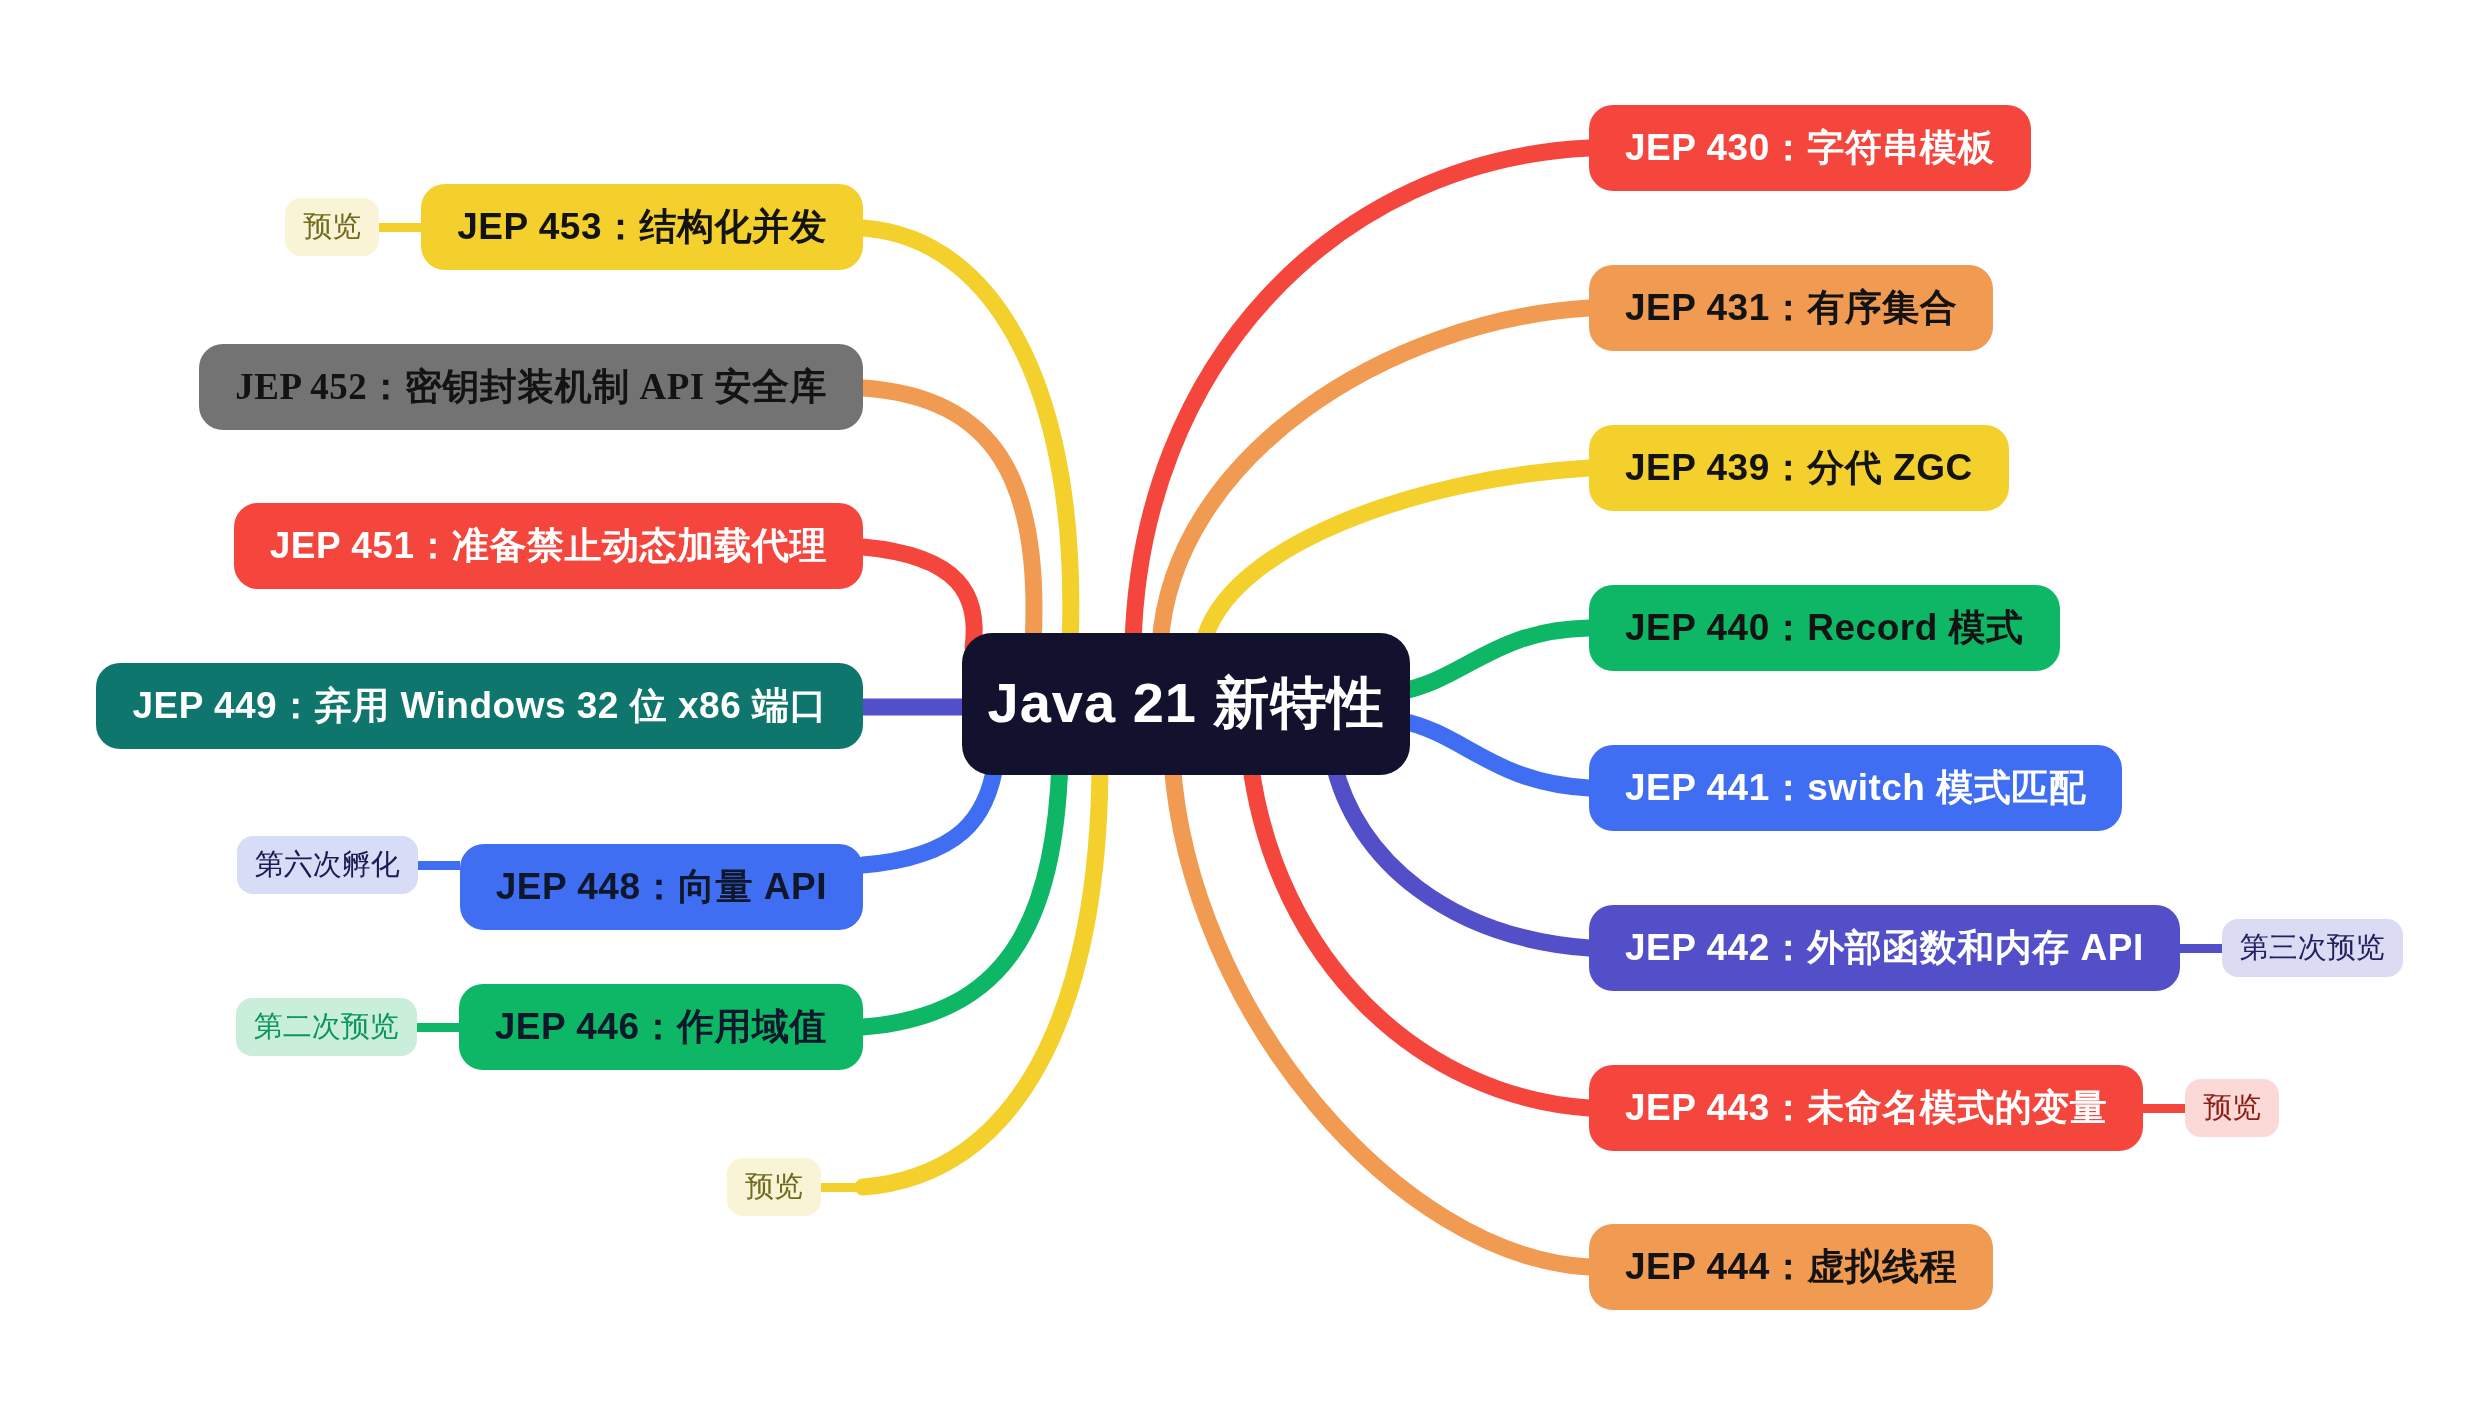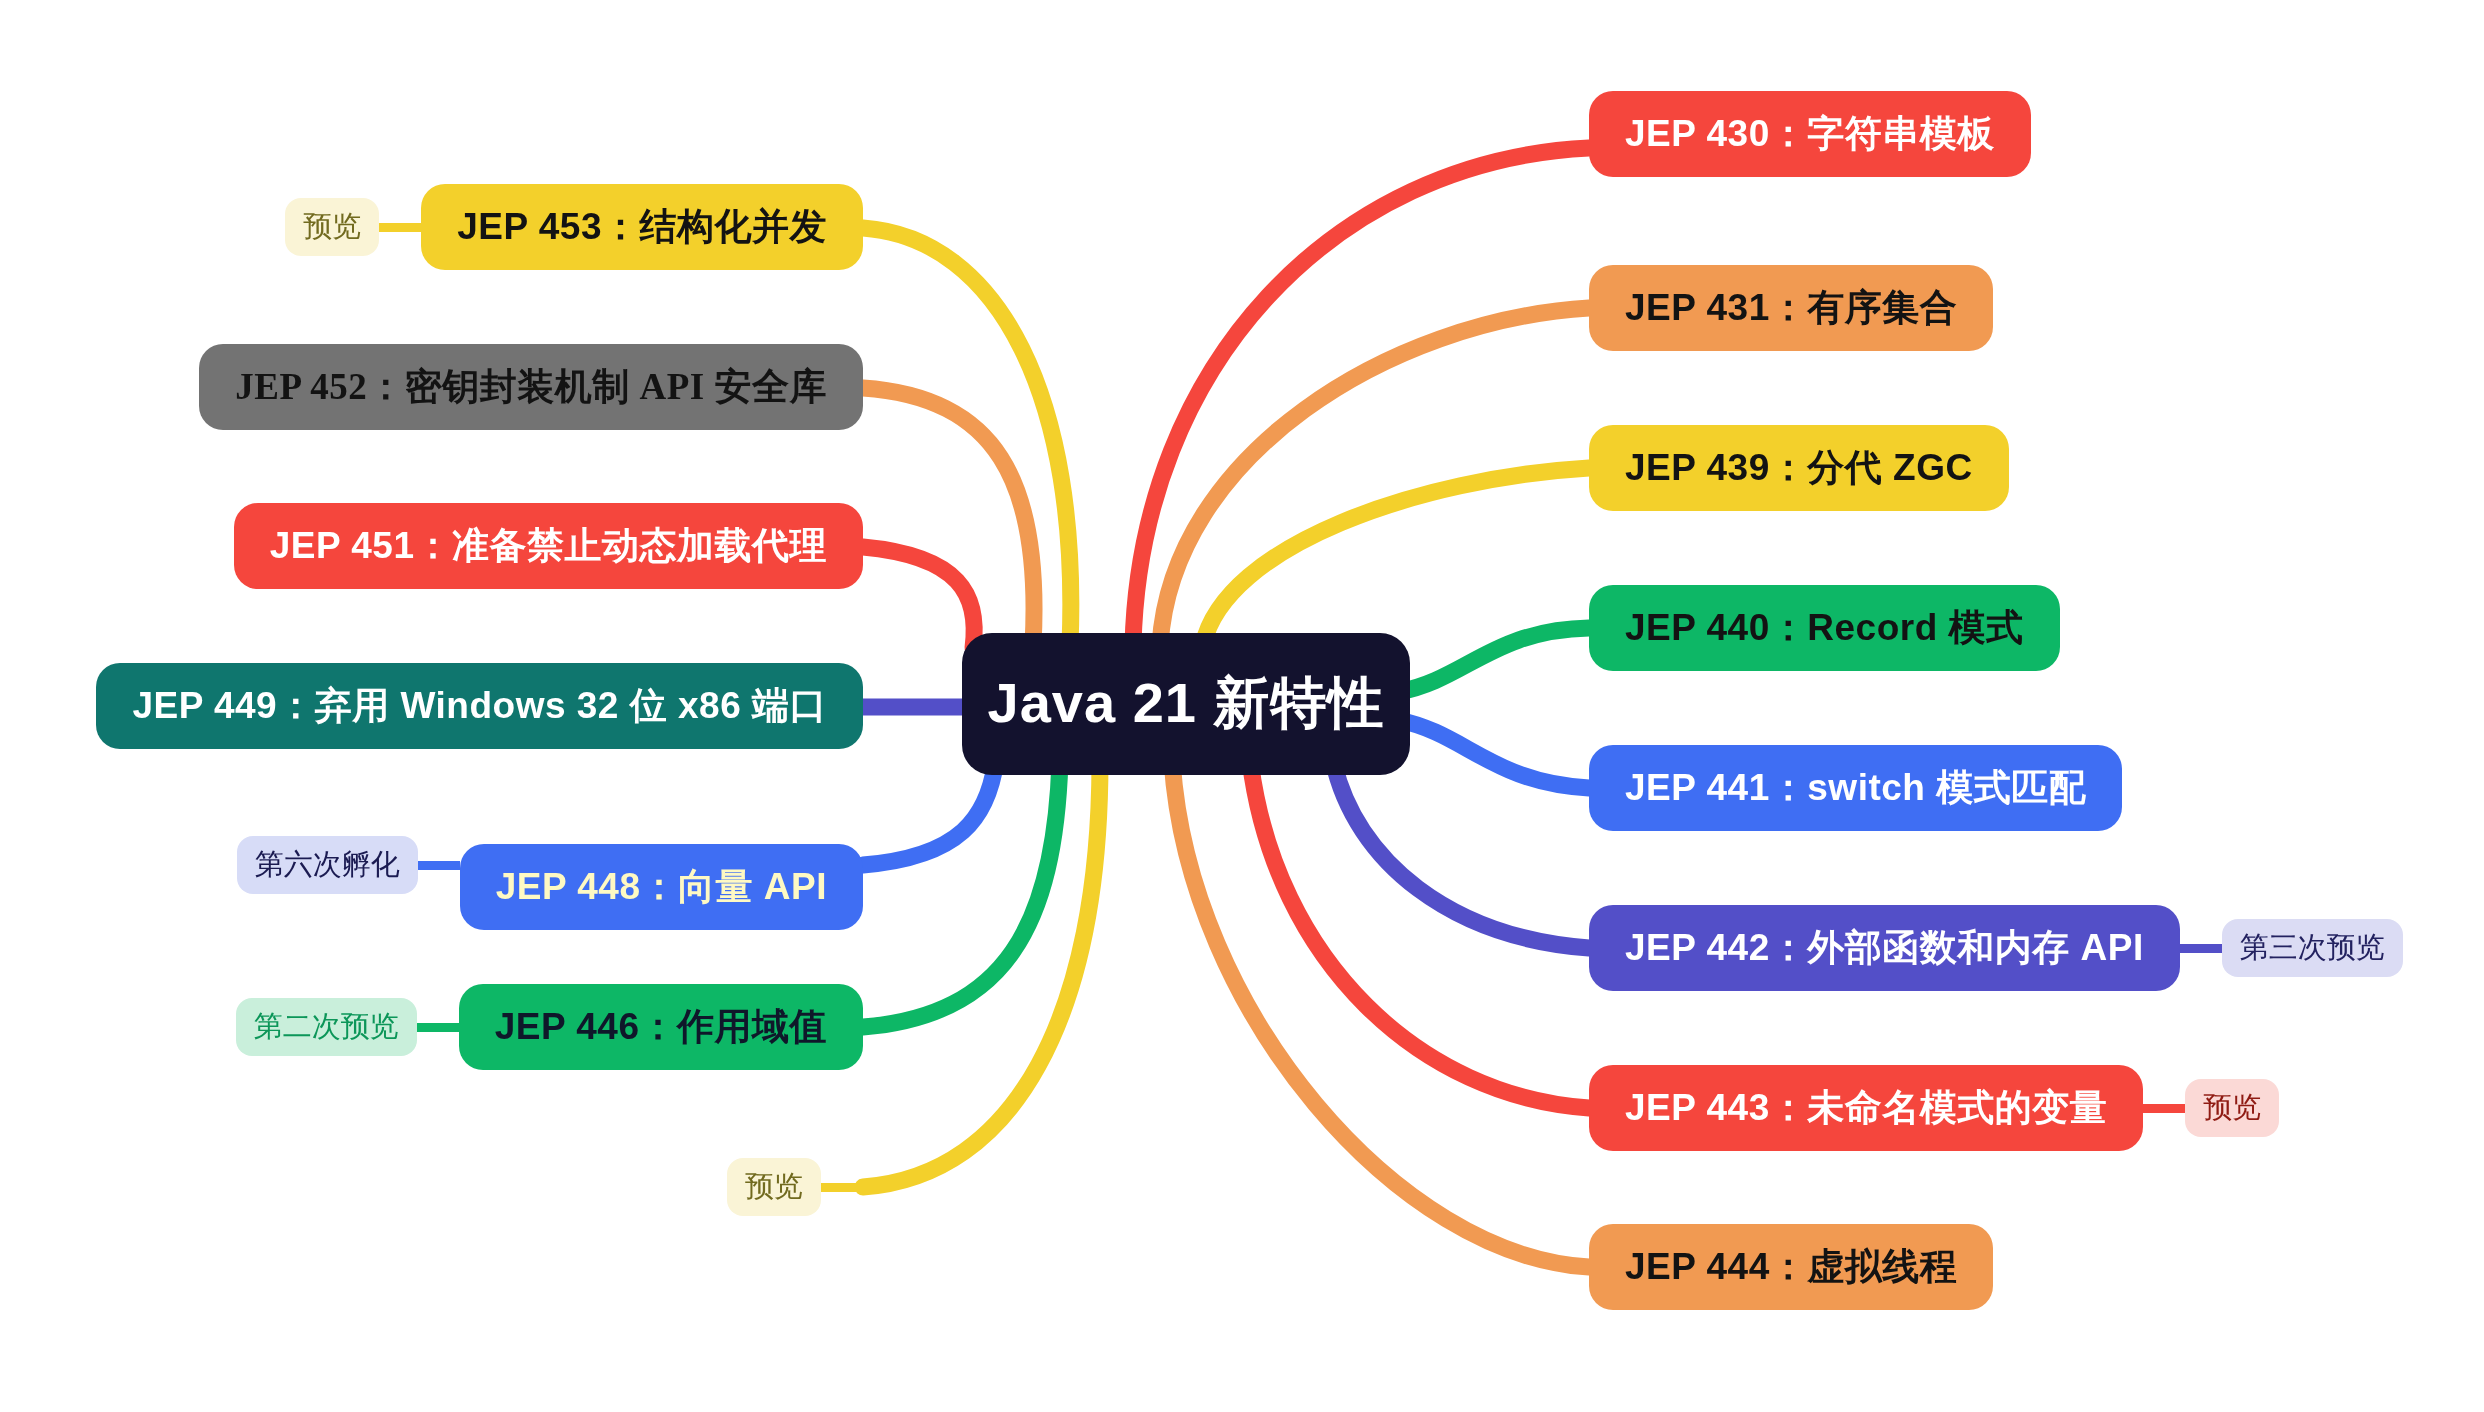--- a/index.html
+++ b/index.html
@@ -104,35 +104,35 @@
     <div class="node" style="background: rgb(245, 70, 61); color: rgb(255, 255, 255);">JEP 451：准备禁止动态加载代理</div>
   </div>
 
   <div class="row left" style="top:663px">
     <div class="node" style="background: #0f766e; color: rgb(255, 255, 255);">JEP 449：弃用 Windows 32 位 x86 端口</div>
   </div>
 
   <div class="row left" style="top:822px">
     <div class="tag" style="background: rgb(215, 220, 247); color: rgb(27, 27, 82);">第六次孵化</div>
     <div class="stub" style="background: rgb(63, 110, 243);"></div>
-    <div class="node" style="background: rgb(63, 110, 243); color: #fef9c3; margin-top: 43px;">JEP 448：向量 API</div>
+    <div class="node" style="background: rgb(63, 110, 243); color: #0f172a; margin-top: 43px;">JEP 448：向量 API</div>
   </div>
 
   <div class="row left" style="top:984px">
     <div class="tag" style="background: rgb(201, 239, 219); color: rgb(12, 150, 89);">第二次预览</div>
     <div class="stub" style="background: rgb(13, 183, 102);"></div>
     <div class="node" style="background: rgb(13, 183, 102); color: #0f172a;">JEP 446：作用域值</div>
   </div>
 
   <div class="row left" style="top:1144px">
     <div class="tag" style="background: rgb(250, 244, 214); color: rgb(113, 106, 31);">预览</div>
     <div class="stub" style="background: rgb(243, 208, 43);"></div>
   </div>
 
-  <div class="row right" style="top:91px">
+  <div class="row right" style="top:105px">
     <div class="node" style="background: rgb(245, 70, 61); color: rgb(255, 255, 255);">JEP 430：字符串模板</div>
   </div>
 
   <div class="row right" style="top:265px">
     <div class="node" style="background: rgb(241, 154, 82); color: rgb(19, 19, 19);">JEP 431：有序集合</div>
   </div>
 
   <div class="row right" style="top:425px">
     <div class="node" style="background: rgb(243, 208, 43); color: rgb(19, 19, 19);">JEP 439：分代 ZGC</div>
   </div>

